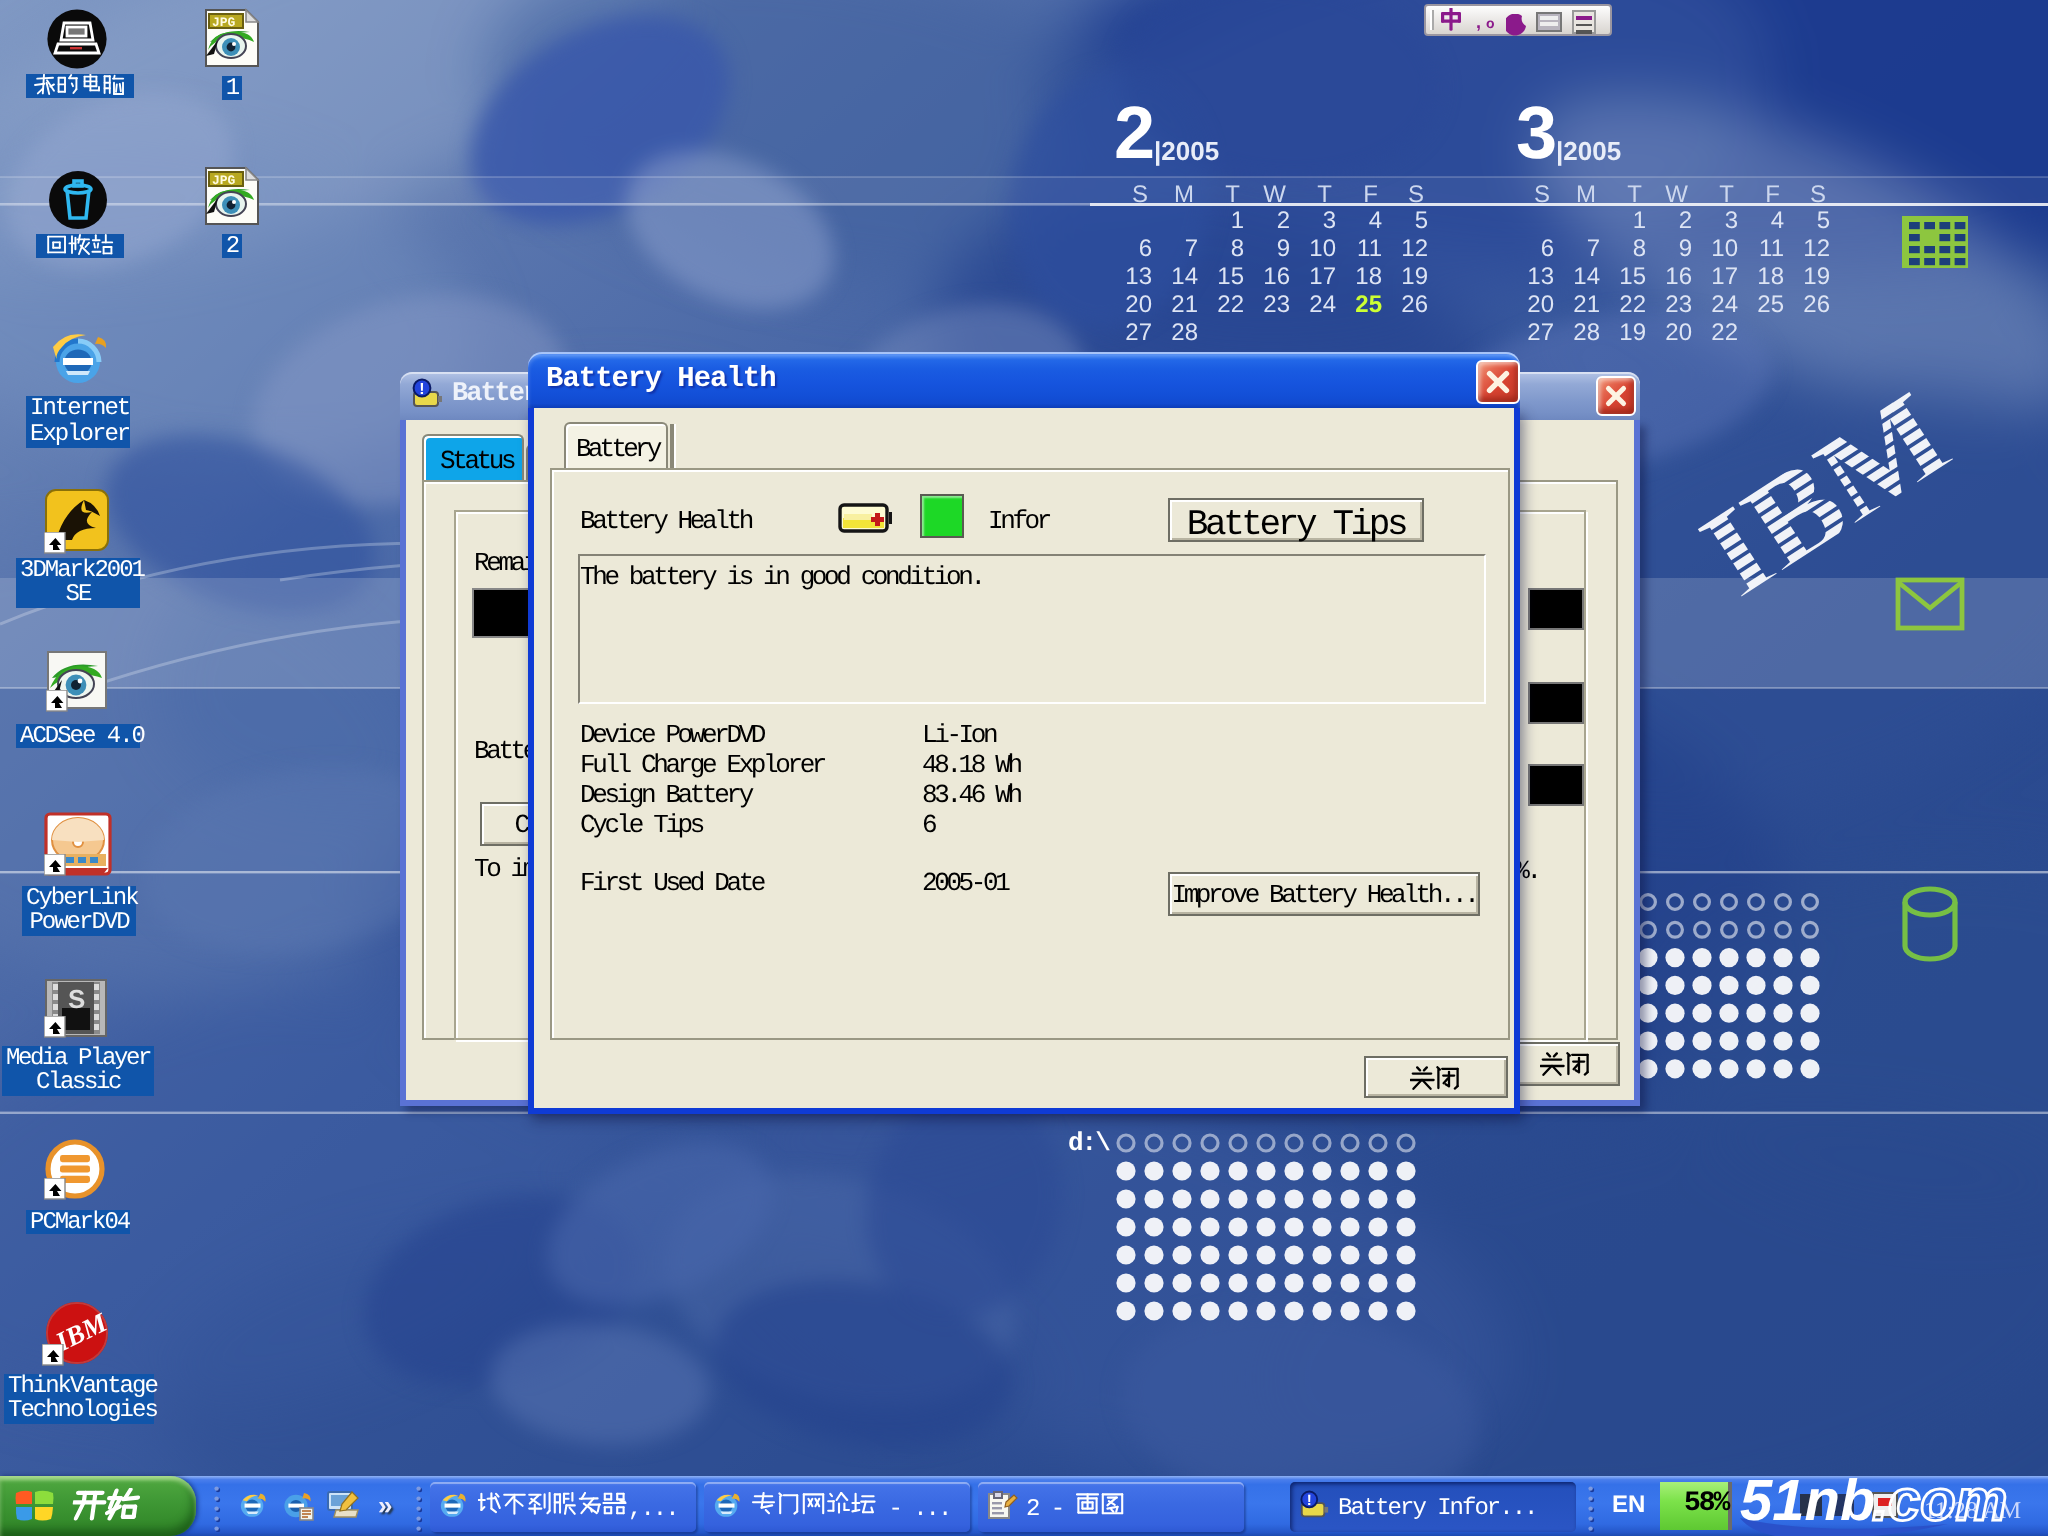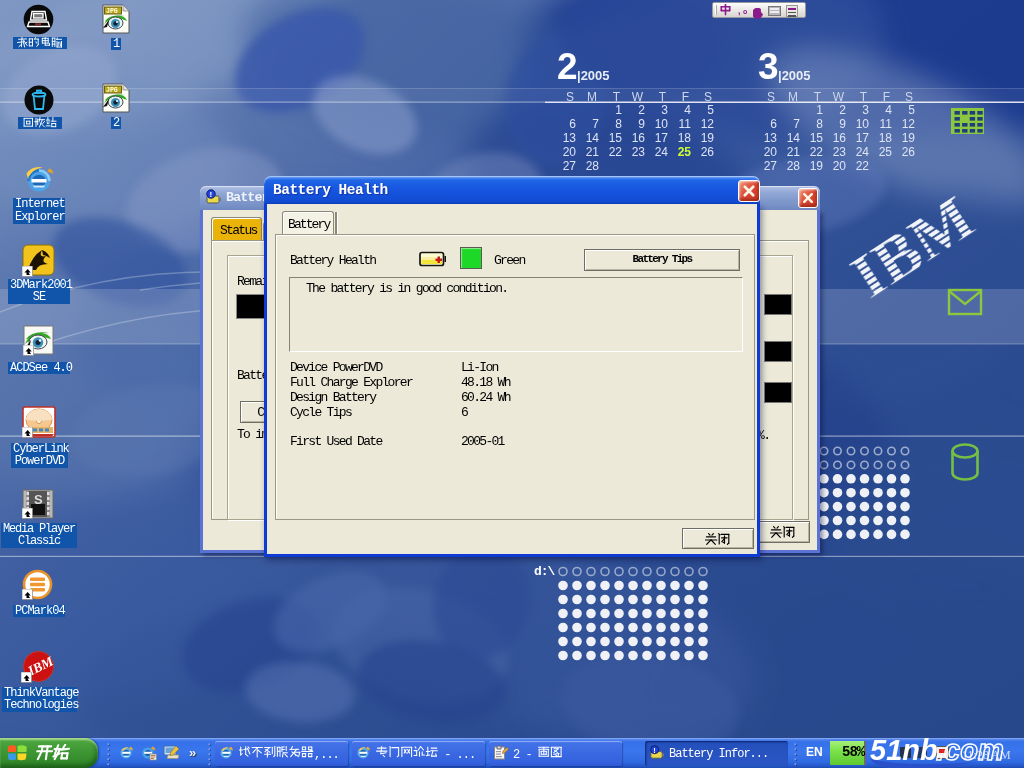--- a/index.html
+++ b/index.html
@@ -619,21 +619,21 @@
 </div>
     <div class="abs" style="left:595px;top:-22px;width:20px;height:20px;border-radius:3px;
 background:linear-gradient(135deg,#f3a183 0%,#e5674f 28%,#d84432 55%,#c63b28 100%);
 border:1px solid #fff;box-shadow:inset -1px -2px 3px rgba(120,20,10,.55),inset 1px 1px 2px rgba(255,230,220,.8)">
 <svg width="18" height="18" viewBox="0 0 19 19">
         <g stroke="#fdf3e2" stroke-width="2.6" stroke-linecap="round">
 <line x1="5.5" y1="5.5" x2="13.5" y2="13.5"></line>
           <line x1="13.5" y1="5.5" x2="5.5" y2="13.5"></line>
         </g>
       </svg></div>
-    <div class="abs" style="left:8px;top:7px;width:51px;height:24px;background:#eab308;
+    <div class="abs" style="left:8px;top:7px;width:51px;height:24px;background:#0ea5e9;
 border:1px solid #8a8878;border-bottom:none;border-radius:3px 3px 0 0;
 box-shadow:inset 1px 1px 0 #fff">
       <div class="dtxt" style="margin:5px 0 0 8px;font-size:13px">Status</div>
     </div>
     <div class="abs" style="left:60px;top:12px;width:48px;height:19px;background:#ece9d8;
 border:1px solid #8a8878;border-bottom:none;border-radius:3px 3px 0 0"></div>
     <div class="abs" style="left:8px;top:30px;width:598px;height:280px;
 border:1px solid #9a9884;box-shadow:inset 1px 1px 0 #fff;background:#ece9d8"></div>
     <div class="abs" style="left:24px;top:45px;width:566px;height:265px;
 border:1px solid #a8a58f;box-shadow:inset 1px 1px 0 #fff,1px 1px 0 #fff;background:#ece9d8"></div>
@@ -692,36 +692,37 @@
 border:1px solid #9a9884;box-shadow:inset 1px 1px 0 #fff;background:#ece9d8"></div>
     <div class="abs dtxt" style="left:23px;top:49px">Battery Health</div>
     <svg class="abs" style="left:152px;top:47px" width="28" height="16" viewBox="0 0 28 16">
 <rect x="1" y="1.5" width="23.5" height="13" rx="2" fill="#fdfbd2" stroke="#151515" stroke-width="1.7"></rect>
 <rect x="2.5" y="8" width="20.5" height="5" fill="#f2e438"></rect>
 <rect x="3" y="6" width="14" height="3" fill="#f8f0a0"></rect>
 <path d="M25.5 5 L27 5 L27 11 L25.5 11 Z" fill="#151515"></path>
 <path d="M18.5 5.5 L21 5.5 L21 7.5 L23 7.5 L23 10 L21 10 L21 12 L18.5 12 L18.5 10 L16.5 10 L16.5 7.5 L18.5 7.5 Z" fill="#c41a1a"></path>
 </svg>
     <div class="abs" style="left:193px;top:43px;width:22px;height:22px;background:#1dd826;border:1px solid #5a5a52;box-shadow:inset 1px 1px 1px rgba(255,255,255,.5)"></div>
-    <div class="abs dtxt" style="left:227px;top:49px">Green</div>
-    <div class="abs btn" style="left:317px;top:45px;width:156px;height:22px;font-size:11px;letter-spacing:-1.7px;padding-top:3px;font-weight:bold">Battery Tips</div>
+    <div class="abs dtxt" style="left:227px;top:49px">Infor</div>
+    <div class="abs btn" style="left:317px;top:45px;width:128px;height:22px;font-size:18px;letter-spacing:-1.7px;padding-top:3px;font-weight:normal">Battery Tips</div>
     <div class="abs" style="left:22px;top:73px;width:454px;height:75px;background:#ece9d8;
 border:1px solid #fff;border-top-color:#848276;border-left-color:#848276">
-<div class="dtxt" style="margin:3px 0 0 16px">The battery is in good condition.</div>
+<div class="dtxt" style="margin:3px 0 0 0">The battery is in good condition.</div>
     </div>
     <div class="abs dtxt" style="left:23px;top:156px">Device PowerDVD</div>
     <div class="abs dtxt" style="left:194px;top:156px">Li-Ion</div>
     <div class="abs dtxt" style="left:23px;top:171px">Full Charge Explorer</div>
     <div class="abs dtxt" style="left:194px;top:171px">48.18 Wh</div>
     <div class="abs dtxt" style="left:23px;top:186px">Design Battery</div>
-    <div class="abs dtxt" style="left:194px;top:186px">60.24 Wh</div>
+    <div class="abs dtxt" style="left:194px;top:186px">83.46 Wh</div>
     <div class="abs dtxt" style="left:23px;top:201px">Cycle Tips</div>
     <div class="abs dtxt" style="left:194px;top:201px">6</div>
     <div class="abs dtxt" style="left:23px;top:230px">First Used Date</div>
     <div class="abs dtxt" style="left:194px;top:230px">2005-01</div>
+    <div class="abs btn" style="left:317px;top:232px;width:156px;height:22px;font-size:13px;letter-spacing:-1.7px;padding-top:3px">Improve Battery Health...</div>
     <div class="abs btn" style="left:415px;top:324px;width:72px;height:21px;padding-top:3px"><svg width="26" height="14" viewBox="0 0 26 14" style="vertical-align:-2px">
         <g stroke="#000" stroke-width="1.15" stroke-linecap="round">
           <line x1="3.6" y1="0.7" x2="5.0" y2="2.2"></line>
           <line x1="8.4" y1="0.7" x2="7.0" y2="2.2"></line>
           <line x1="1.4" y1="3.8" x2="10.6" y2="3.8"></line>
           <line x1="0.2" y1="7.0" x2="11.8" y2="7.0"></line>
           <line x1="5.8" y1="7.0" x2="1.7" y2="11.4"></line>
           <line x1="6.2" y1="7.0" x2="10.3" y2="11.4"></line>
           <line x1="14.2" y1="1.9" x2="14.2" y2="11.0"></line>
           <line x1="13.7" y1="0.6" x2="14.9" y2="1.8"></line>

